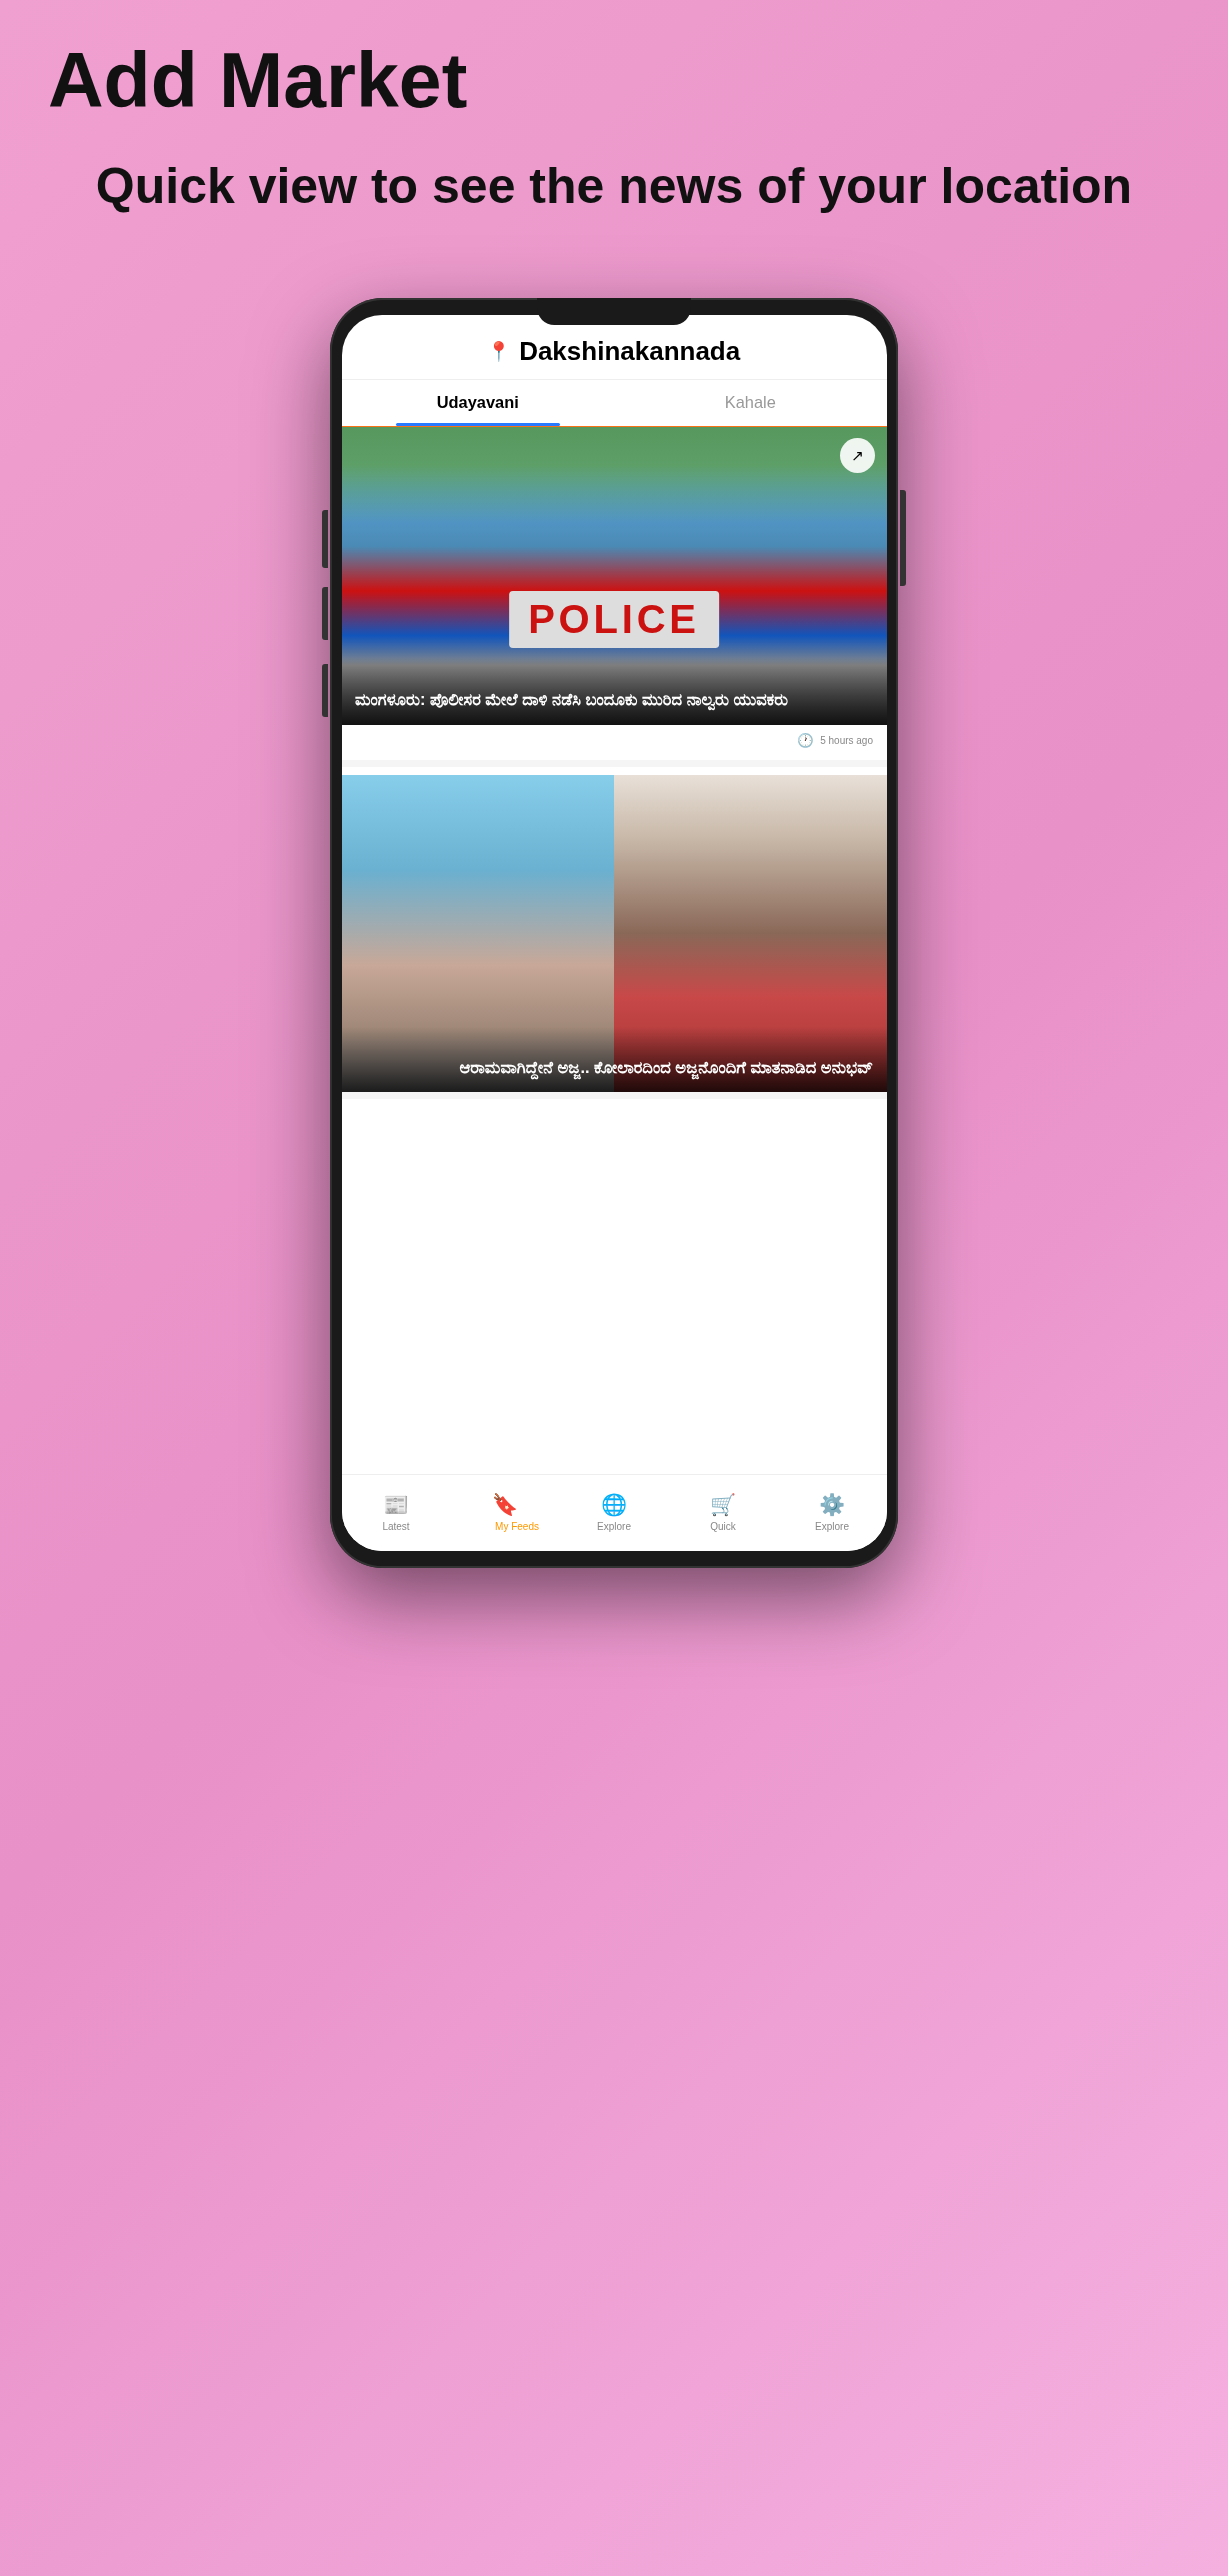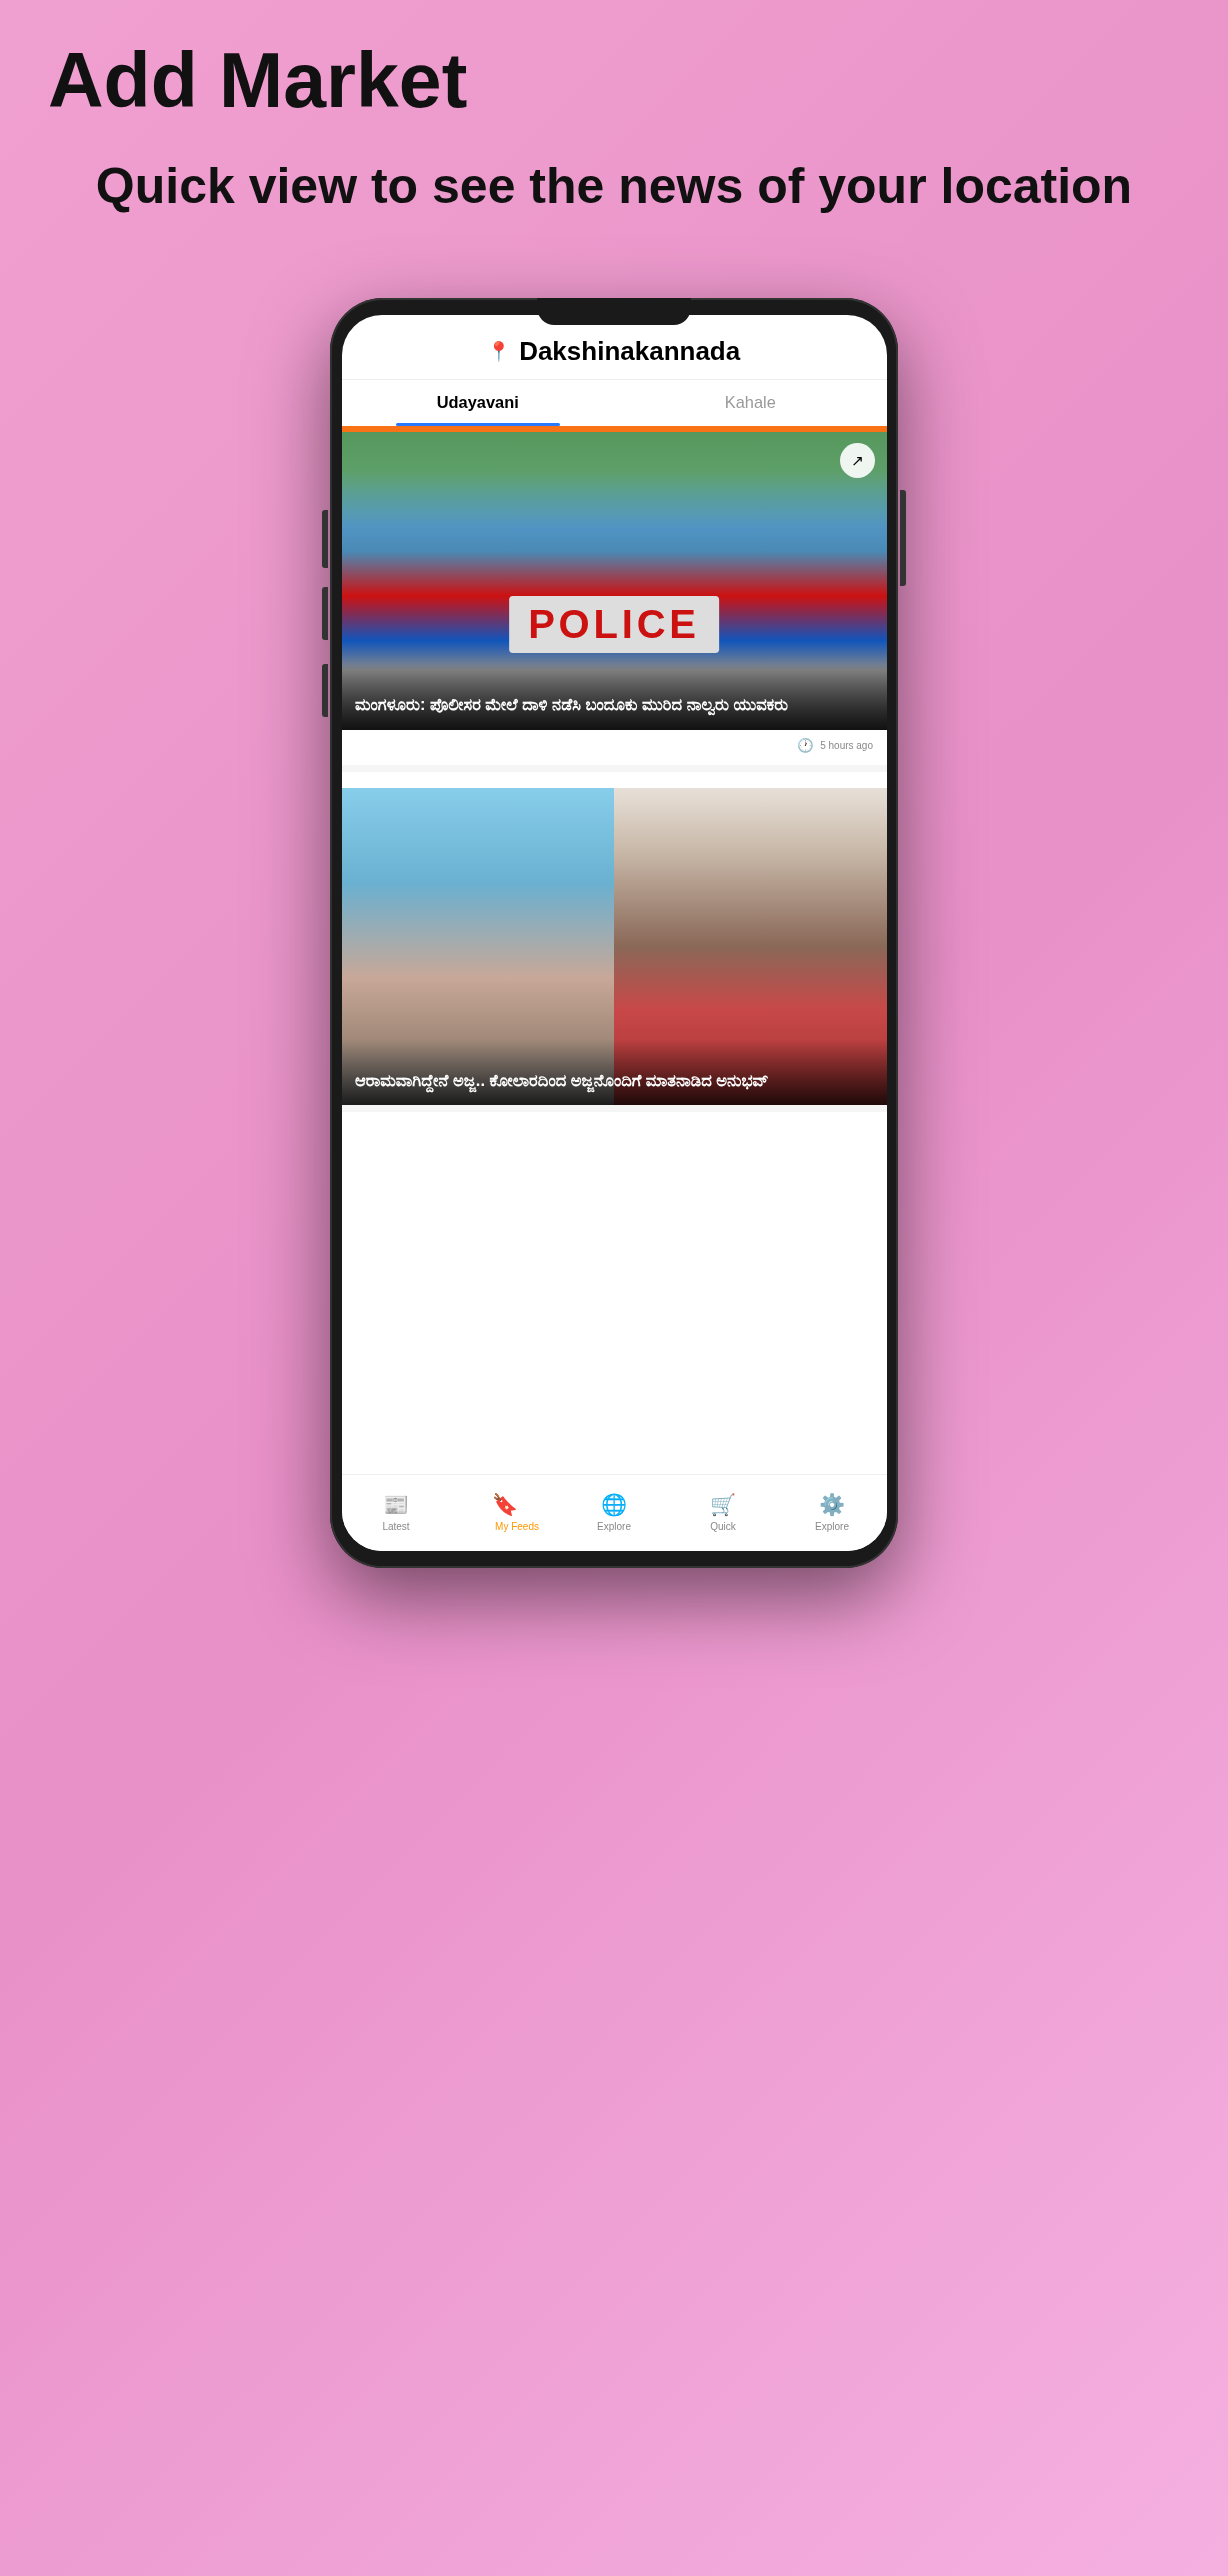--- a/index.html
+++ b/index.html
@@ -112,21 +112,21 @@
 
     .location-name {
       font-size: 26px;
       font-weight: 600;
       color: #000;
     }
 
     
     .tabs {
       display: flex;
-      border-bottom: 6px solid #f97316;
+      border-bottom: 1px solid #f97316;
     }
 
     .tab {
       flex: 1;
       text-align: center;
       padding: 13.5px 0;
       font-size: 16.4px;
       font-weight: 500;
       color: #999;
       position: relative;
@@ -253,21 +253,22 @@
       color: #888;
     }
 
     .news-time {
       font-size: 10px;
       color: #888;
     }
 
     
     .news-card-2 {
-      margin-top: 16px;
+      margin-top: 8px;
+      text-align: right;
     }
 
     .news-image-2 {
       width: 100%;
       height: 317px;
       position: relative;
       overflow: hidden;
       display: flex;
     }
 

